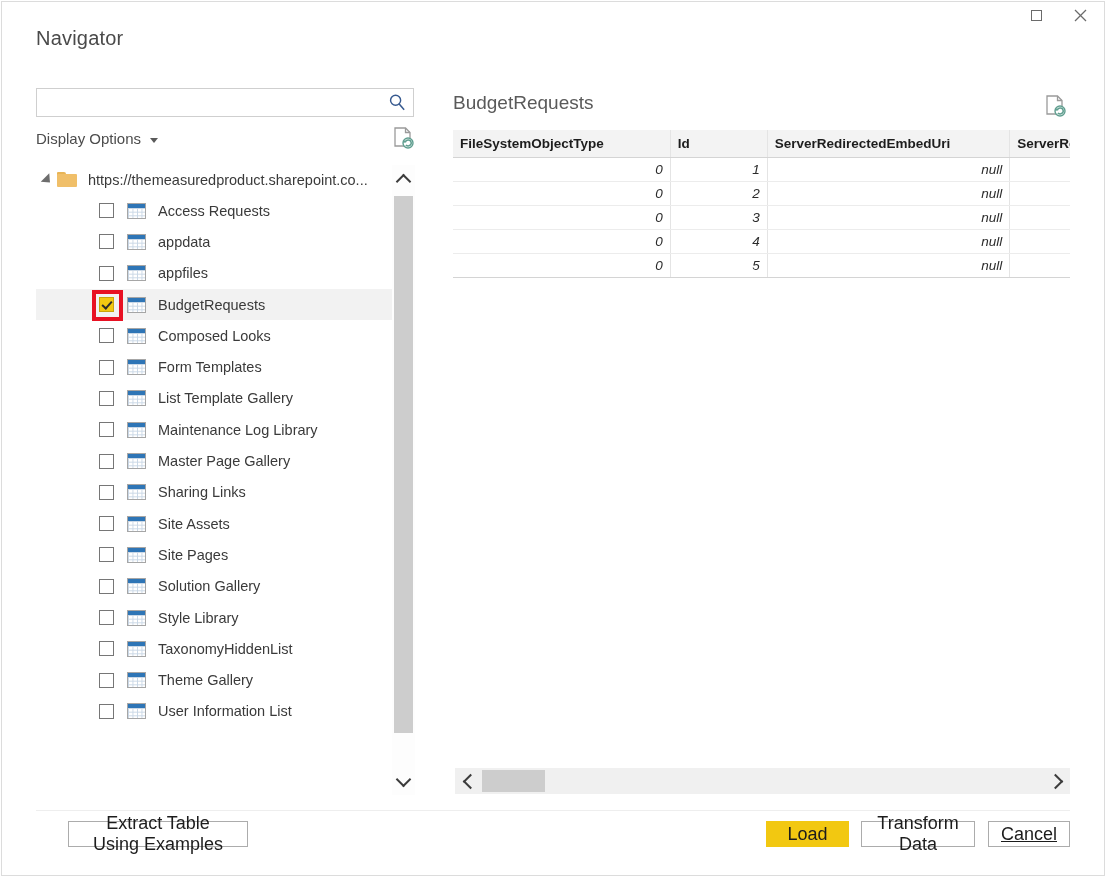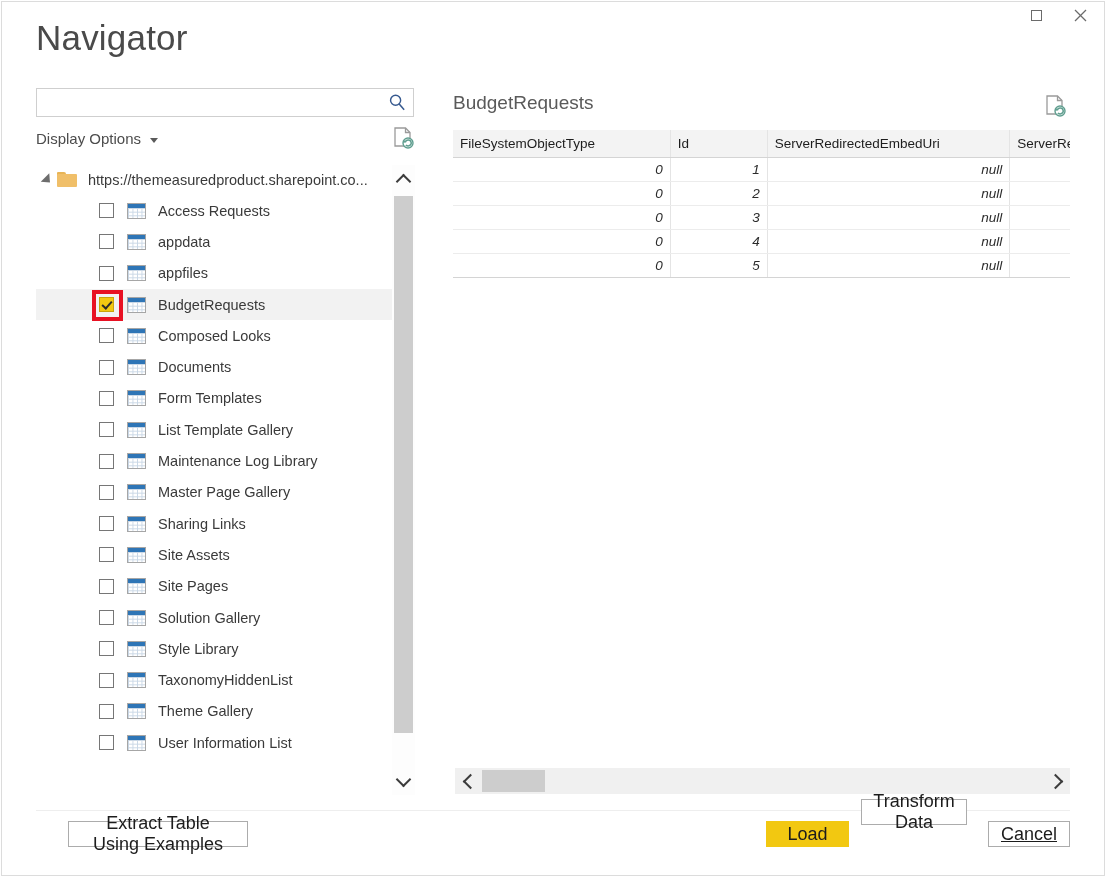--- a/index.html
+++ b/index.html
@@ -48,21 +48,21 @@
   .btn-close { right: 2px; }
   .sq {
     width: 11px; height: 11px;
     border: 1px solid #6b6b6b;
     box-sizing: border-box;
   }
 
   .page-title {
     position: absolute;
     left: 36px; top: 22px;
-    font-size: 35px;
+    font-size: 20px;
     font-weight: 400;
     color: #4a4a4a;
     letter-spacing: 0.2px;
     line-height: 32px;
   }
 
   
   .search-box {
     position: absolute;
     left: 36px; top: 88px;
@@ -285,21 +285,21 @@
     border-collapse: collapse;
     table-layout: fixed;
     font-size: 13.5px;
     width: 800px;
   }
   table.preview th {
     background: #f3f3f3;
     border-bottom: 1px solid #d4d4d4;
     border-right: 1px solid #e4e4e4;
     color: #1d1d1d;
-    font-weight: normal;
+    font-weight: bold;
     font-size: 13.5px;
     text-align: left;
     padding: 6px 7px 6px 7px;
     height: 18px;
     box-sizing: border-box;
     white-space: nowrap;
     overflow: hidden;
   }
   table.preview td {
     border-bottom: 1px solid #ececec;
@@ -367,21 +367,21 @@
     cursor: default;
     padding: 12px;
   }
   .btn-extract { left: 68px; top: 821px; width: 180px; height: 26px; }
   .btn-load {
     left: 766px; top: 821px; width: 83px; height: 26px;
     background: #f2c811;
     border-color: #f2c811;
     font-weight: normal;
   }
-  .btn-transform { left: 861px; top: 799px; width: 106px; height: 26px; }
+  .btn-transform { left: 861px; top: 821px; width: 114px; height: 26px; }
   .btn-cancel { left: 988px; top: 821px; width: 82px; height: 19px; text-decoration: underline; }
 </style>
 </head>
 <body>
 
 <div id="root">
   <div class="dialog-frame"></div>
 
   <div class="titlebar">
     <div class="win-btn btn-max">
@@ -457,27 +457,20 @@
             <span class="ti-grid"></span>
           </span>
           <span class="item-label">BudgetRequests</span>
         </div>
         <div class="tree-item">
           <span class="tree-checkbox"></span>
           <span class="table-icon">
             <span class="ti-grid"></span>
           </span>
           <span class="item-label">Composed Looks</span>
-        </div>
-        <div class="tree-item">
-          <span class="tree-checkbox"></span>
-          <span class="table-icon">
-            <span class="ti-grid"></span>
-          </span>
-          <span class="item-label">Documents</span>
         </div>
         <div class="tree-item">
           <span class="tree-checkbox"></span>
           <span class="table-icon">
             <span class="ti-grid"></span>
           </span>
           <span class="item-label">Form Templates</span>
         </div>
         <div class="tree-item">
           <span class="tree-checkbox"></span>

